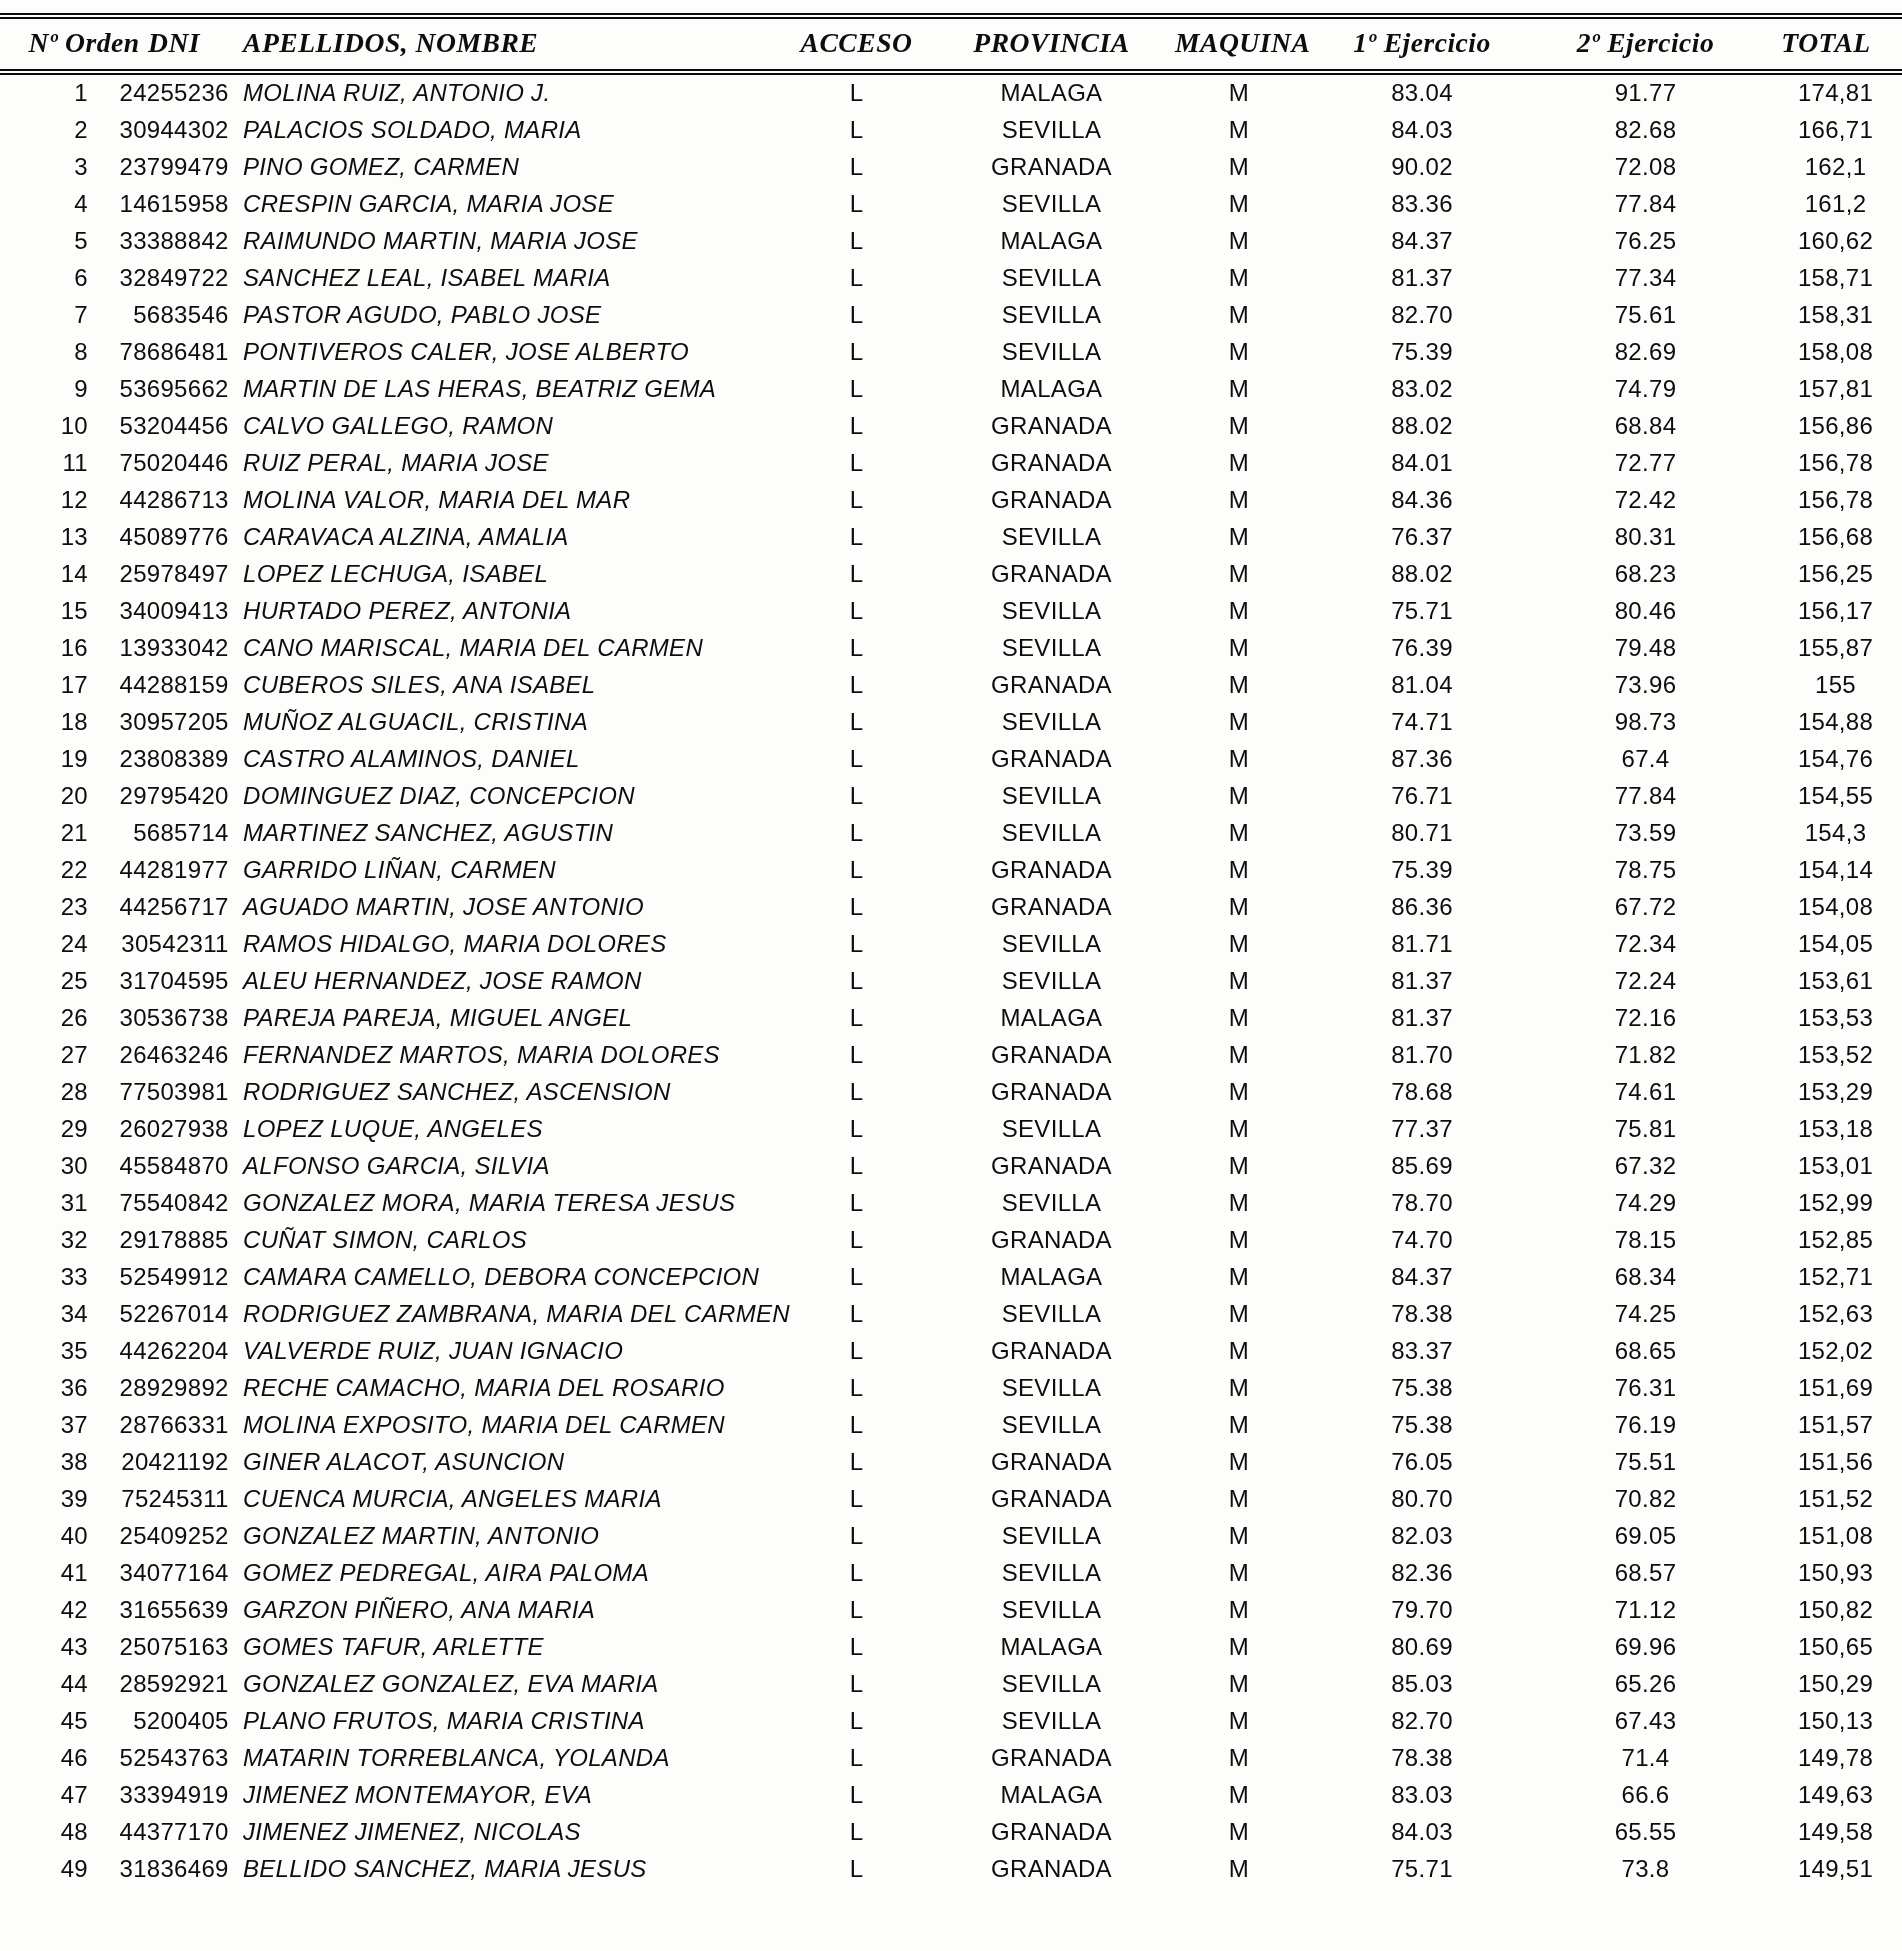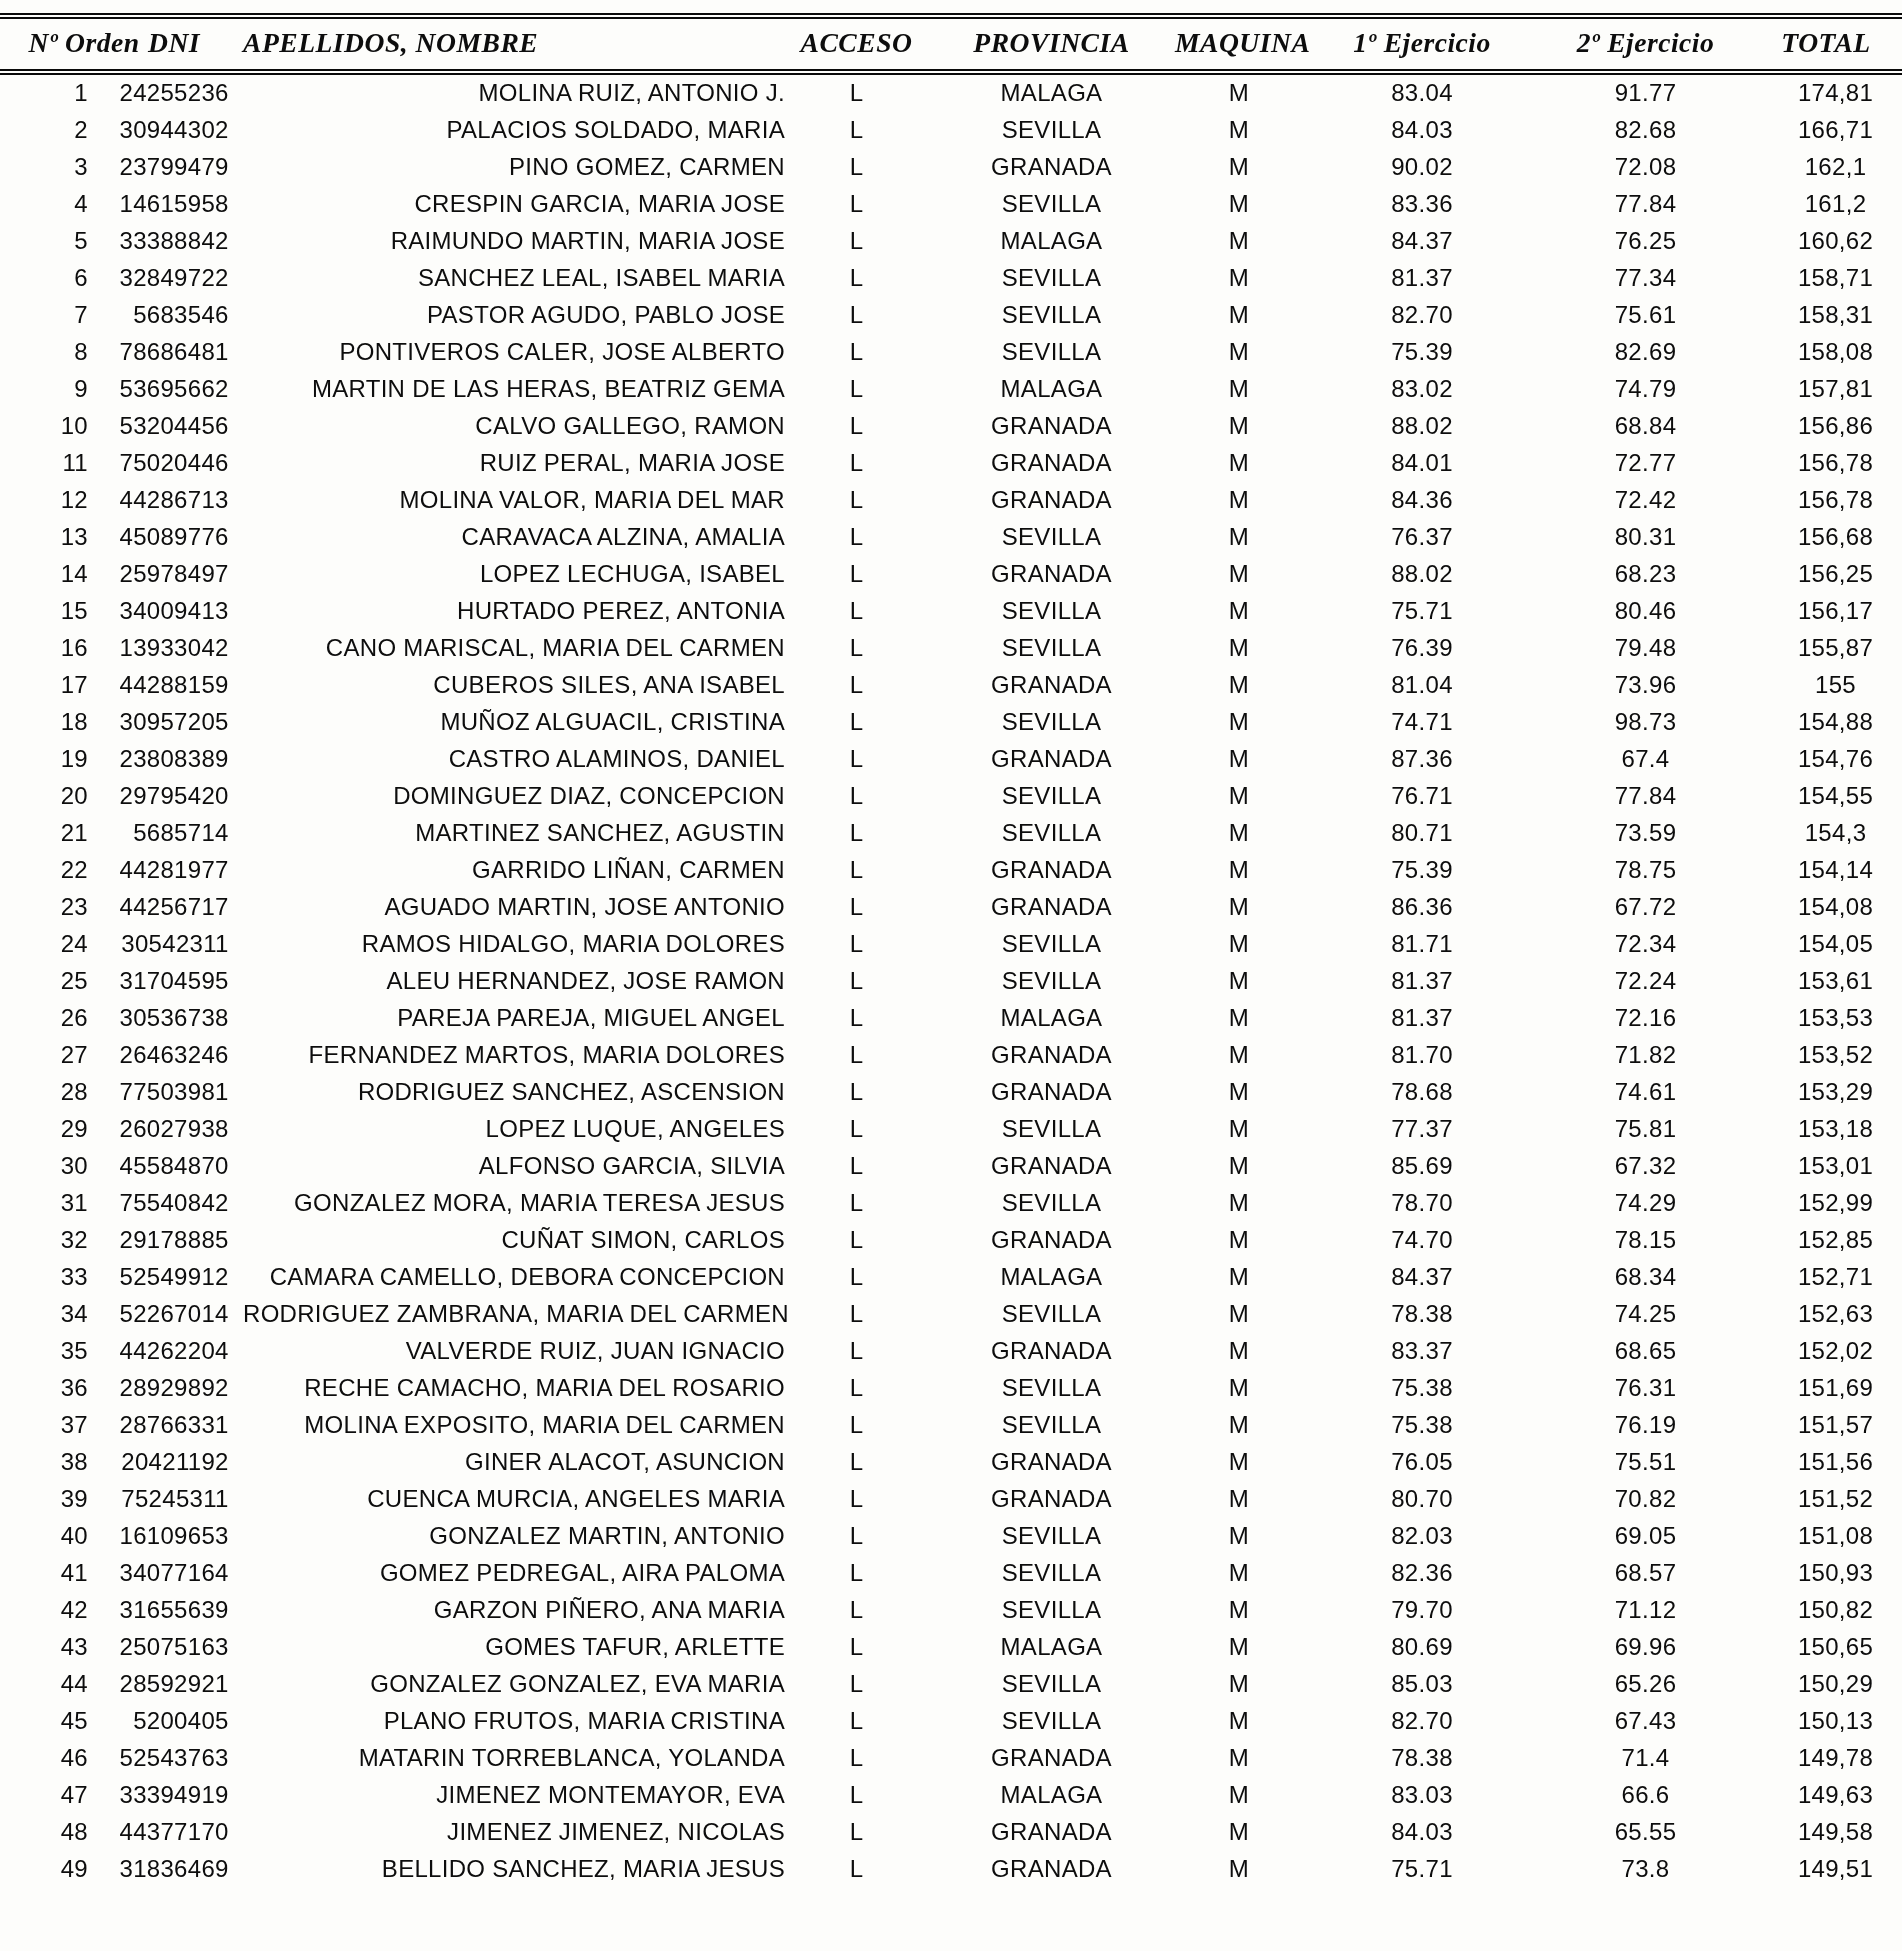--- a/index.html
+++ b/index.html
@@ -55,21 +55,21 @@
     font-size: 24px;
     height: 37px;
     vertical-align: middle;
     text-align: center;
     white-space: nowrap;
     padding: 0;
     letter-spacing: 0.3px;
   }
   tbody td.orden { text-align: right; padding-right: 17px; }
   tbody td.dni   { text-align: right; padding-right: 14.3px; }
-  tbody td.name  { text-align: right; overflow: visible; }
+  tbody td.name  { text-align: left; overflow: visible; font-style: italic; }
   tbody td.total { padding-left: 19px; }
 </style>
 </head>
 <body>
 
 <div class="sheet">
   <table class="results">
     <colgroup>
       <col class="c-orden">
       <col class="c-dni">
@@ -519,21 +519,21 @@
           <td class="name">CUENCA MURCIA, ANGELES MARIA</td>
           <td class="acceso">L</td>
           <td class="provincia">GRANADA</td>
           <td class="maquina">M</td>
           <td class="ej1">80.70</td>
           <td class="ej2">70.82</td>
           <td class="total">151,52</td>
         </tr>
         <tr>
           <td class="orden">40</td>
-          <td class="dni">16109653</td>
+          <td class="dni">25409252</td>
           <td class="name">GONZALEZ MARTIN, ANTONIO</td>
           <td class="acceso">L</td>
           <td class="provincia">SEVILLA</td>
           <td class="maquina">M</td>
           <td class="ej1">82.03</td>
           <td class="ej2">69.05</td>
           <td class="total">151,08</td>
         </tr>
         <tr>
           <td class="orden">41</td>

